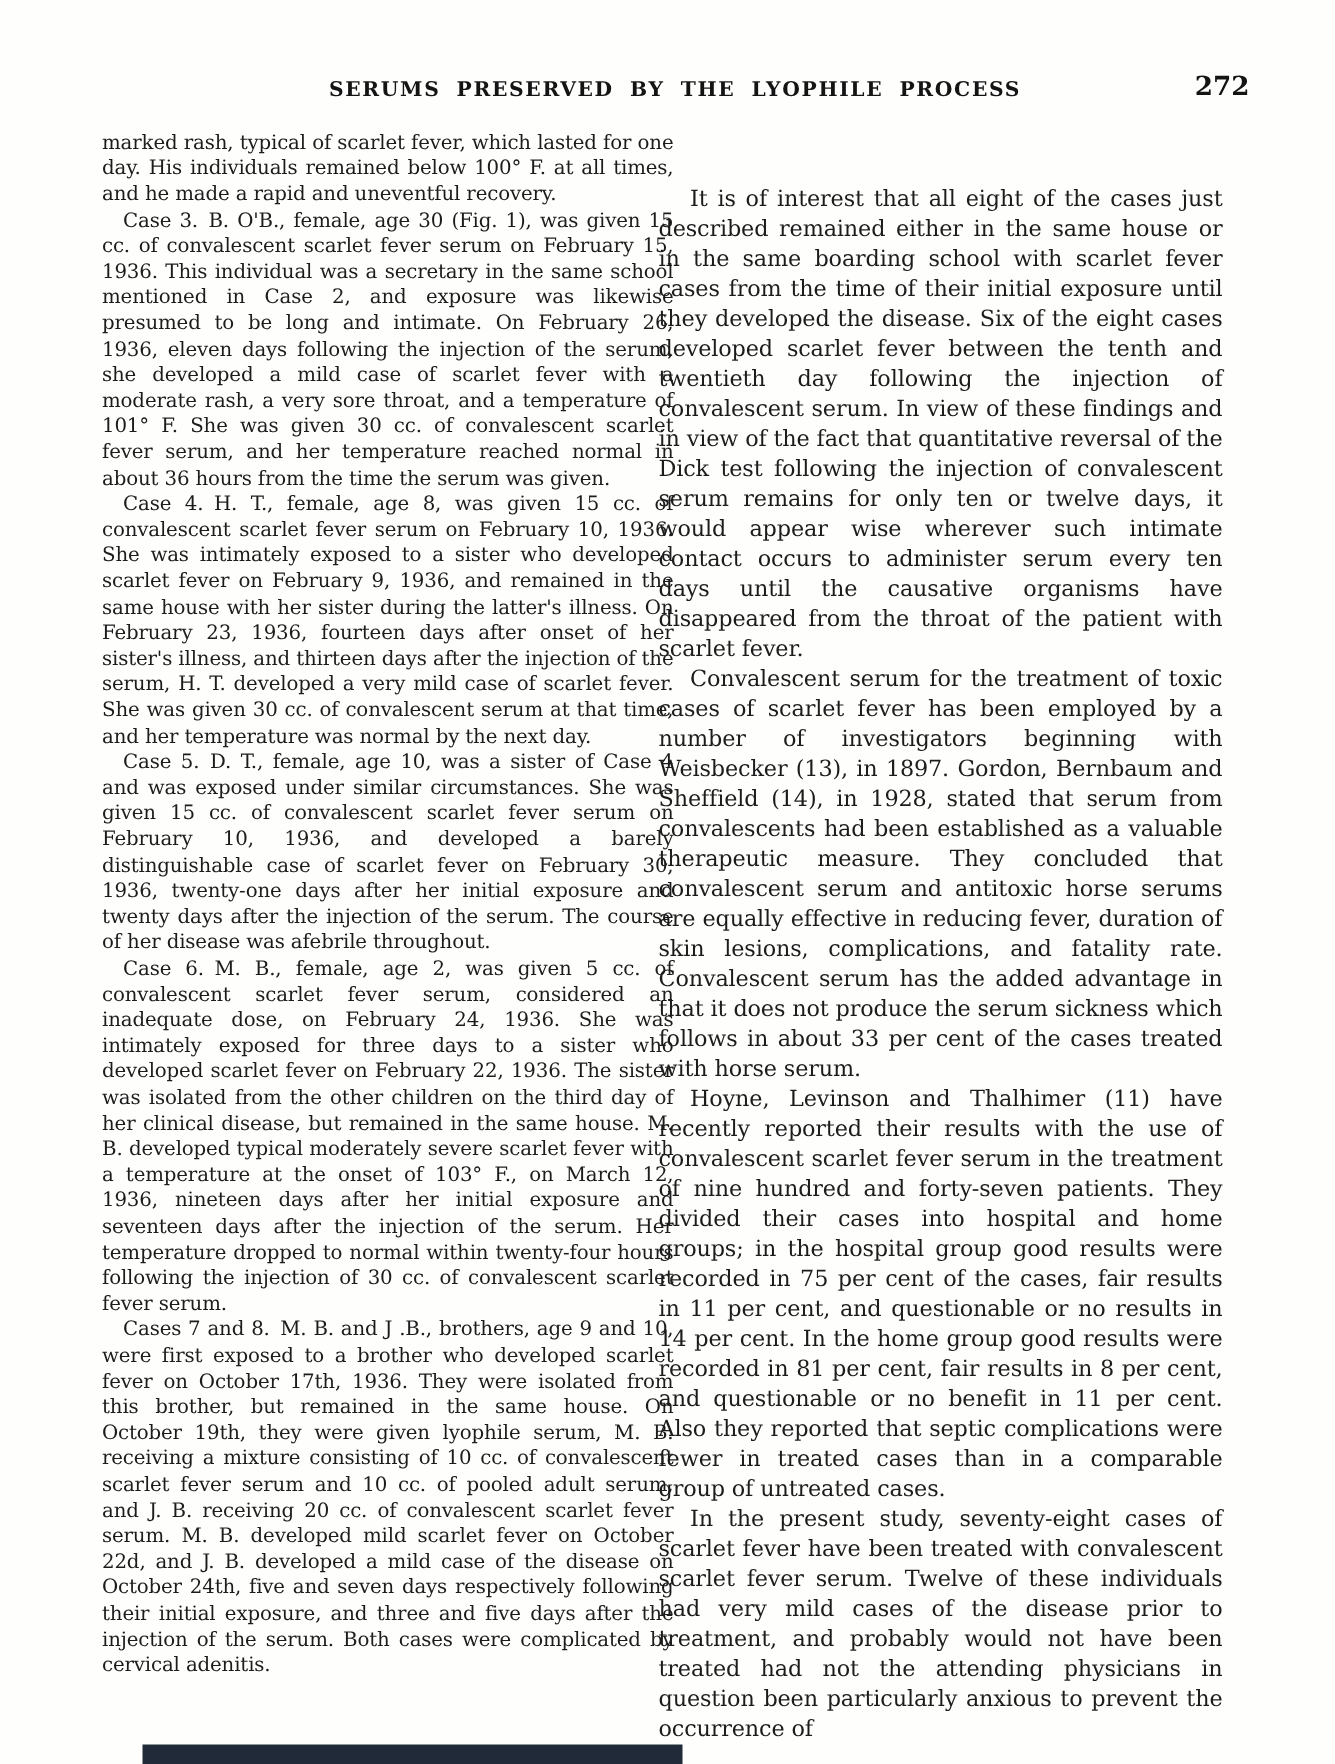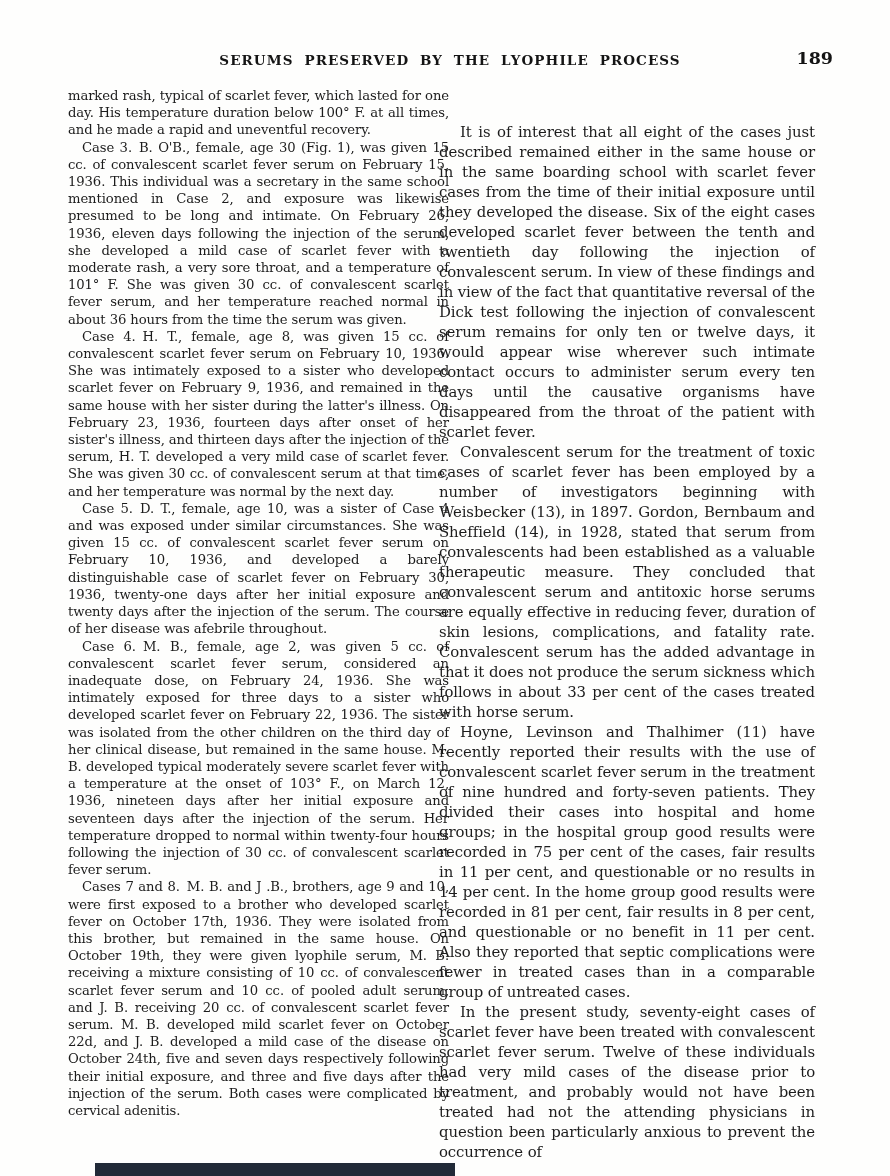--- a/index.html
+++ b/index.html
@@ -70,24 +70,24 @@
     background: #212a38;
   }
 </style>
 </head>
 <body>
 
 <div class="page" style="background: rgb(254, 254, 253);">
 
   <div class="running-head">SERUMS PRESERVED BY THE LYOPHILE PROCESS</div>
 
-  <div class="page-number">189</div>
+  <div class="page-number">272</div>
 
   <div class="column column-left">
-      <p class="case-para no-indent"><span>marked rash, typical of scarlet fever, which lasted for one day.  His temperature duration below 100° F. at all times, and he made a rapid and uneventful recovery.</span></p>
+      <p class="case-para no-indent"><span>marked rash, typical of scarlet fever, which lasted for one day.  His individuals remained below 100° F. at all times, and he made a rapid and uneventful recovery.</span></p>
       <p class="case-para"><span class="case-lead">Case 3.</span><span>B. O'B., female, age 30 (Fig. 1), was given 15 cc. of convalescent scarlet fever serum on February 15, 1936.  This individual was a secretary in the same school mentioned in Case 2, and exposure was likewise presumed to be long and intimate.  On February 26, 1936, eleven days following the injection of the serum, she developed a mild case of scarlet fever with a moderate rash, a very sore throat, and a temperature of 101° F. She was given 30 cc. of convalescent scarlet fever serum, and her temperature reached normal in about 36 hours from the time the serum was given.</span></p>
       <p class="case-para"><span class="case-lead">Case 4.</span><span>H. T., female, age 8, was given 15 cc. of convalescent scarlet fever serum on February 10, 1936. She was intimately exposed to a sister who developed scarlet fever on February 9, 1936, and remained in the same house with her sister during the latter's illness. On February 23, 1936, fourteen days after onset of her sister's illness, and thirteen days after the injection of the serum, H. T. developed a very mild case of scarlet fever.  She was given 30 cc. of convalescent serum at that time, and her temperature was normal by the next day.</span></p>
       <p class="case-para"><span class="case-lead">Case 5.</span><span>D. T., female, age 10, was a sister of Case 4 and was exposed under similar circumstances.  She was given 15 cc. of convalescent scarlet fever serum on February 10, 1936, and developed a barely distinguishable case of scarlet fever on February 30, 1936, twenty-one days after her initial exposure and twenty days after the injection of the serum.  The course of her disease was afebrile throughout.</span></p>
       <p class="case-para"><span class="case-lead">Case 6.</span><span>M. B., female, age 2, was given 5 cc. of convalescent scarlet fever serum, considered an inadequate dose, on February 24, 1936.  She was intimately exposed for three days to a sister who developed scarlet fever on February 22, 1936.  The sister was isolated from the other children on the third day of her clinical disease, but remained in the same house.  M. B. developed typical moderately severe scarlet fever with a temperature at the onset of 103° F., on March 12, 1936, nineteen days after her initial exposure and seventeen days after the injection of the serum.  Her temperature dropped to normal within twenty-four hours following the injection of 30 cc. of convalescent scarlet fever serum.</span></p>
       <p class="case-para"><span class="case-lead">Cases 7 and 8.</span><span>M. B. and J .B., brothers, age 9 and 10, were first exposed to a brother who developed scarlet fever on October 17th, 1936.  They were isolated from this brother, but remained in the same house.  On October 19th, they were given lyophile serum, M. B. receiving a mixture consisting of 10 cc. of convalescent scarlet fever serum and 10 cc. of pooled adult serum, and J. B. receiving 20 cc. of convalescent scarlet fever serum. M. B. developed mild scarlet fever on October 22d, and J. B. developed a mild case of the disease on October 24th, five and seven days respectively following their initial exposure, and three and five days after the injection of the serum.  Both cases were complicated by cervical adenitis.</span></p>
     </div>
 
   <div class="column column-right">
       <p class="body-para"><span>It is of interest that all eight of the cases just described remained either in the same house or in the same boarding school with scarlet fever cases from the time of their initial exposure until they developed the disease.  Six of the eight cases developed scarlet fever between the tenth and twentieth day following the injection of convalescent serum.  In view of these findings and in view of the fact that quantitative reversal of the Dick test following the injection of convalescent serum remains for only ten or twelve days, it would appear wise wherever such intimate contact occurs to administer serum every ten days until the causative organisms have disappeared from the throat of the patient with scarlet fever.</span></p>
       <p class="body-para"><span>Convalescent serum for the treatment of toxic cases of scarlet fever has been employed by a number of investigators beginning with Weisbecker (13), in 1897.  Gordon, Bernbaum and Sheffield (14), in 1928, stated that serum from convalescents had been established as a valuable therapeutic measure.  They concluded that convalescent serum and antitoxic horse serums are equally effective in reducing fever, duration of skin lesions, complications, and fatality rate. Convalescent serum has the added advantage in that it does not produce the serum sickness which follows in about 33 per cent of the cases treated with horse serum.</span></p>

